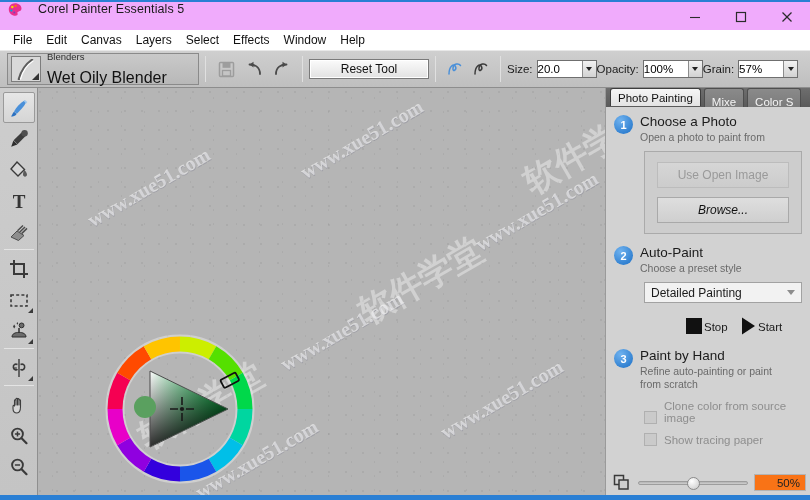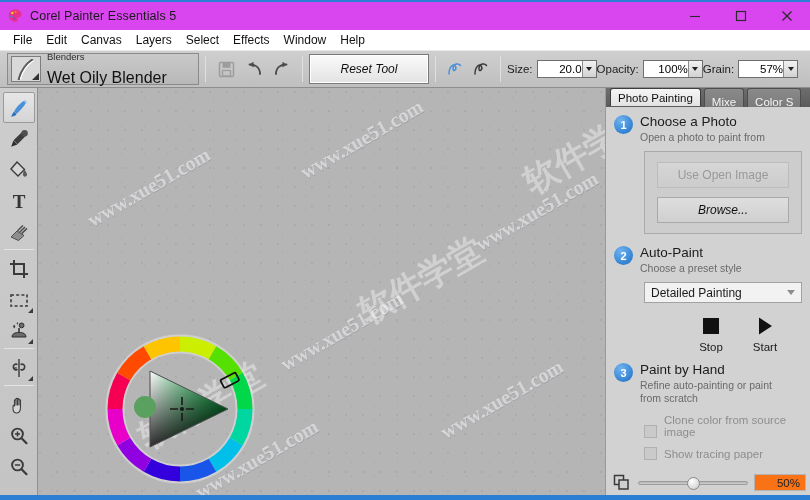--- a/index.html
+++ b/index.html
@@ -12,25 +12,26 @@
   #app {
     position: relative;
     width: 810px; height: 500px;
     background: #d4d0c8;
     display: flex; flex-direction: column;
   }
 
   
   .titlebar {
     height: 30px;
-    background: #d946ef;
+    background: #f0abfc;
     border-top: 2px solid #2a7fd4;
-    display: flex; align-items: center;
+    display: flex; align-items: flex-start;
     flex: 0 0 auto;
     position: relative;
+    gap: 8px;
   }
   .app-icon {
     width: 16px; height: 16px;
     margin-left: 7px; margin-right: 7px;
     position: relative; flex: 0 0 auto;
   }
   .title-text {
     font-size: 12.5px; color: #1a1a1a;
     letter-spacing: .1px;
   }
@@ -89,37 +90,36 @@
 
   .tb-sep {
     width: 1px; height: 26px; margin: 0 6px;
     background: #969696; border-right: 1px solid #e0e0e0;
   }
   .tb-btn {
     width: 28px; height: 28px;
     display: flex; align-items: center; justify-content: center;
   }
   .reset-tool {
-    width: 120px; height: 30px;
+    width: 120px; height: 20px;
     background: linear-gradient(#fbfbfb, #e2e2e2);
     border: 1px solid #7a7a7a;
     display: flex; align-items: center; justify-content: center;
     font-size: 12px; color: #111;
     box-shadow: inset 0 0 0 1px #ffffff;
-    font-style: italic;
   }
   .sym-btn { width: 26px; height: 26px; display:flex; align-items:center; justify-content:center;}
   .param { display: flex; align-items: center; }
   .param-label { font-size: 11.5px; color: #1c1c1c; margin-right: 4px; }
   .spin {
     display: flex; align-items: stretch; height: 18px;
     border: 1px solid #6f6f6f; background: #fff;
   }
   .spin-val {
-    width: 44px; text-align: right; 
+    width: 44px; text-align: left; 
     font-size: 11.5px; color: #000; line-height: 16px;
     background: #fff;
   }
   .spin-arrow {
     width: 14px; background: linear-gradient(#f2f2f2,#d2d2d2);
     border-left: 1px solid #8c8c8c;
     display: flex; align-items: center; justify-content: center;
   }
   .spin-arrow i {
     width: 0; height: 0;
@@ -273,21 +273,21 @@
     margin-left: auto; width: 0; height: 0;
     border-left: 4px solid transparent;
     border-right: 4px solid transparent;
     border-top: 5px solid #8d8d8d;
   }
   .transport {
     display: flex; justify-content: flex-end;
     margin-top: 10px; padding-right: 10px;
   }
   .transport-item {
-    display: flex; flex-direction: column; align-items: center;
+    display: flex; align-items: center;
     width: 54px;
   }
   .transport-item .glyph { height: 26px; display: flex; align-items: center; justify-content: center; }
   .transport-item .lbl { font-size: 11.5px; color: #1b1b1b; margin-top: 2px; }
 
   .chk-row { display: flex; align-items: flex-end; margin: 9px 0 0 30px; }
   .chk {
     width: 13px; height: 13px;
     background: #cacaca; border: 1px solid #b0b0b0;
     flex: 0 0 13px;

